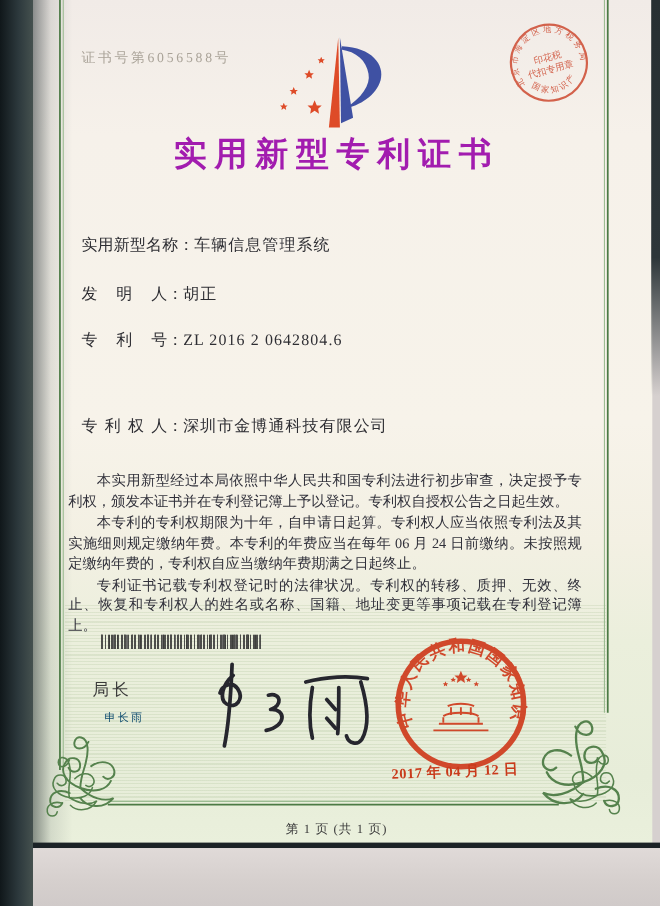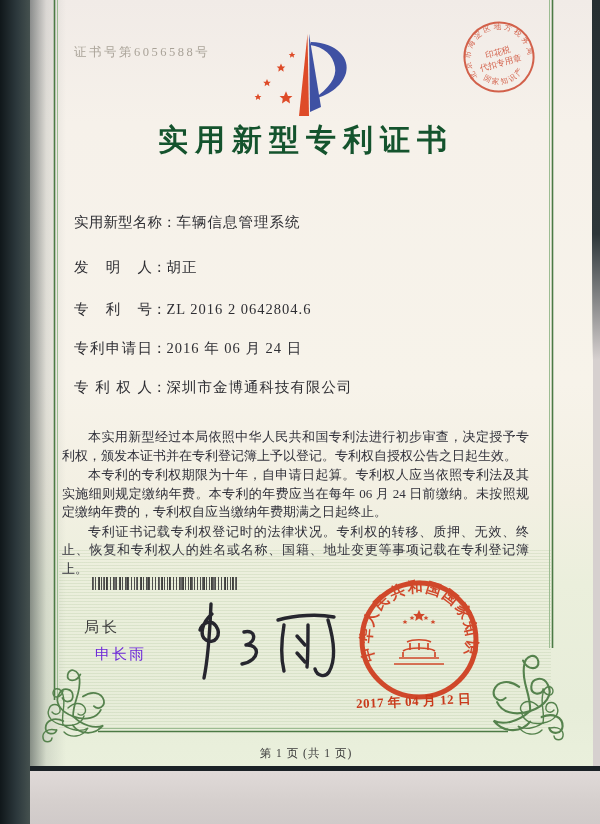--- a/index.html
+++ b/index.html
@@ -22,37 +22,37 @@
     background:linear-gradient(90deg,rgba(35,45,48,.5) 0%,rgba(110,120,118,.18) 45%,rgba(255,255,255,0) 100%);}
   .sec-lines{position:absolute;left:59px;top:550px;width:492px;height:180px;z-index:2;
     background:repeating-linear-gradient(180deg,rgba(140,170,118,.17) 0 1px,rgba(255,255,255,0) 1px 3px);}
 
   .frame-svg,.abs-svg{position:absolute;z-index:3;}
 
   
   .txt{position:absolute;z-index:3;}
   .cert-no{left:74px;top:44px;font-size:12.5px;letter-spacing:2.5px;color:#9d968b;opacity:.85;}
   .title{left:60px;top:120px;width:492px;text-align:center;font-size:30px;font-weight:600;
-         letter-spacing:7px;color:#14532d;}
+         letter-spacing:7px;color:#a21caf;}
   .row{left:74px;font-size:14.5px;color:#2e2e33;white-space:nowrap;margin-top:16px;}
   .row .lbl{display:inline-block;width:78px;text-align:justify;text-align-last:justify;}
   .row.wide .lbl{width:88px;}
   .row .val{letter-spacing:1px;}
   .paras{left:62px;top:428px;width:483px;font-size:13px;line-height:18.5px;
          text-align:justify;color:#30303a;}
   .paras p{margin:0 16px 1px 0;text-indent:2em;}
   .barcode{position:absolute;left:92px;top:577px;width:146px;height:13px;z-index:3;opacity:.85;
     background:
       repeating-linear-gradient(90deg,#333 0 1.5px,transparent 1.5px 3px),
       repeating-linear-gradient(90deg,#222 0 1px,transparent 1px 7px),
       repeating-linear-gradient(90deg,#555 0 2px,transparent 2px 11px);}
   .director{left:84px;top:618px;font-family:"Liberation Sans","DejaVu Sans",sans-serif;
             font-size:15px;letter-spacing:3px;color:#3a3a3a;}
   .director-name{left:95px;top:645px;font-family:"Liberation Sans","DejaVu Sans",sans-serif;
-            font-size:15px;letter-spacing:2px;color:#6d28d9;}
+            font-size:10px;letter-spacing:2px;color:#0c4a6e;}
   .seal-date{left:356px;top:692px;width:140px;font-size:13px;font-weight:bold;color:#c93a1b;
              letter-spacing:.5px;transform:rotate(-2.5deg);z-index:4;}
   .footer{left:60px;top:710px;width:492px;text-align:center;font-size:11.5px;
           letter-spacing:1px;color:#3a3a3a;margin-top:36px;}
 </style>
 </head>
 <body>
 
 <div id="canvas">
 
@@ -106,23 +106,20 @@
   <div class="txt title">实用新型专利证书</div>
 
   <div class="txt row wide" style="top:197px">
     <span class="lbl">实用新型名称</span><span>：</span><span class="val">车辆信息管理系统</span>
   </div>
   <div class="txt row" style="top:242px">
     <span class="lbl">发明人</span><span>：</span><span class="val">胡正</span>
   </div>
   <div class="txt row" style="top:284px">
     <span class="lbl">专利号</span><span>：</span><span class="val">ZL 2016 2 0642804.6</span>
-  </div>
-  <div class="txt row" style="top:323px">
-    <span class="lbl">专利申请日</span><span>：</span><span class="val">2016 年 06 月 24 日</span>
   </div>
   <div class="txt row" style="top:362px">
     <span class="lbl">专利权人</span><span>：</span><span class="val">深圳市金博通科技有限公司</span>
   </div>
 
   <div class="txt paras">
     <p>本实用新型经过本局依照中华人民共和国专利法进行初步审查，决定授予专利权，颁发本证书并在专利登记簿上予以登记。专利权自授权公告之日起生效。</p>
     <p>本专利的专利权期限为十年，自申请日起算。专利权人应当依照专利法及其实施细则规定缴纳年费。本专利的年费应当在每年 06 月 24 日前缴纳。未按照规定缴纳年费的，专利权自应当缴纳年费期满之日起终止。</p>
     <p>专利证书记载专利权登记时的法律状况。专利权的转移、质押、无效、终止、恢复和专利权人的姓名或名称、国籍、地址变更等事项记载在专利登记簿上。</p>
   </div>

